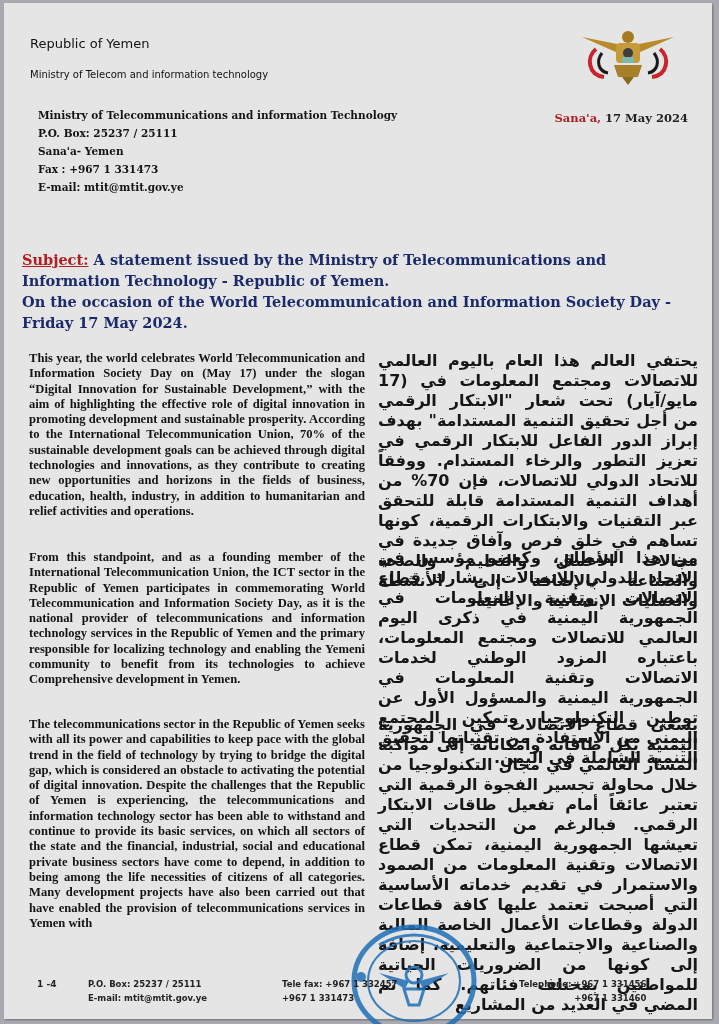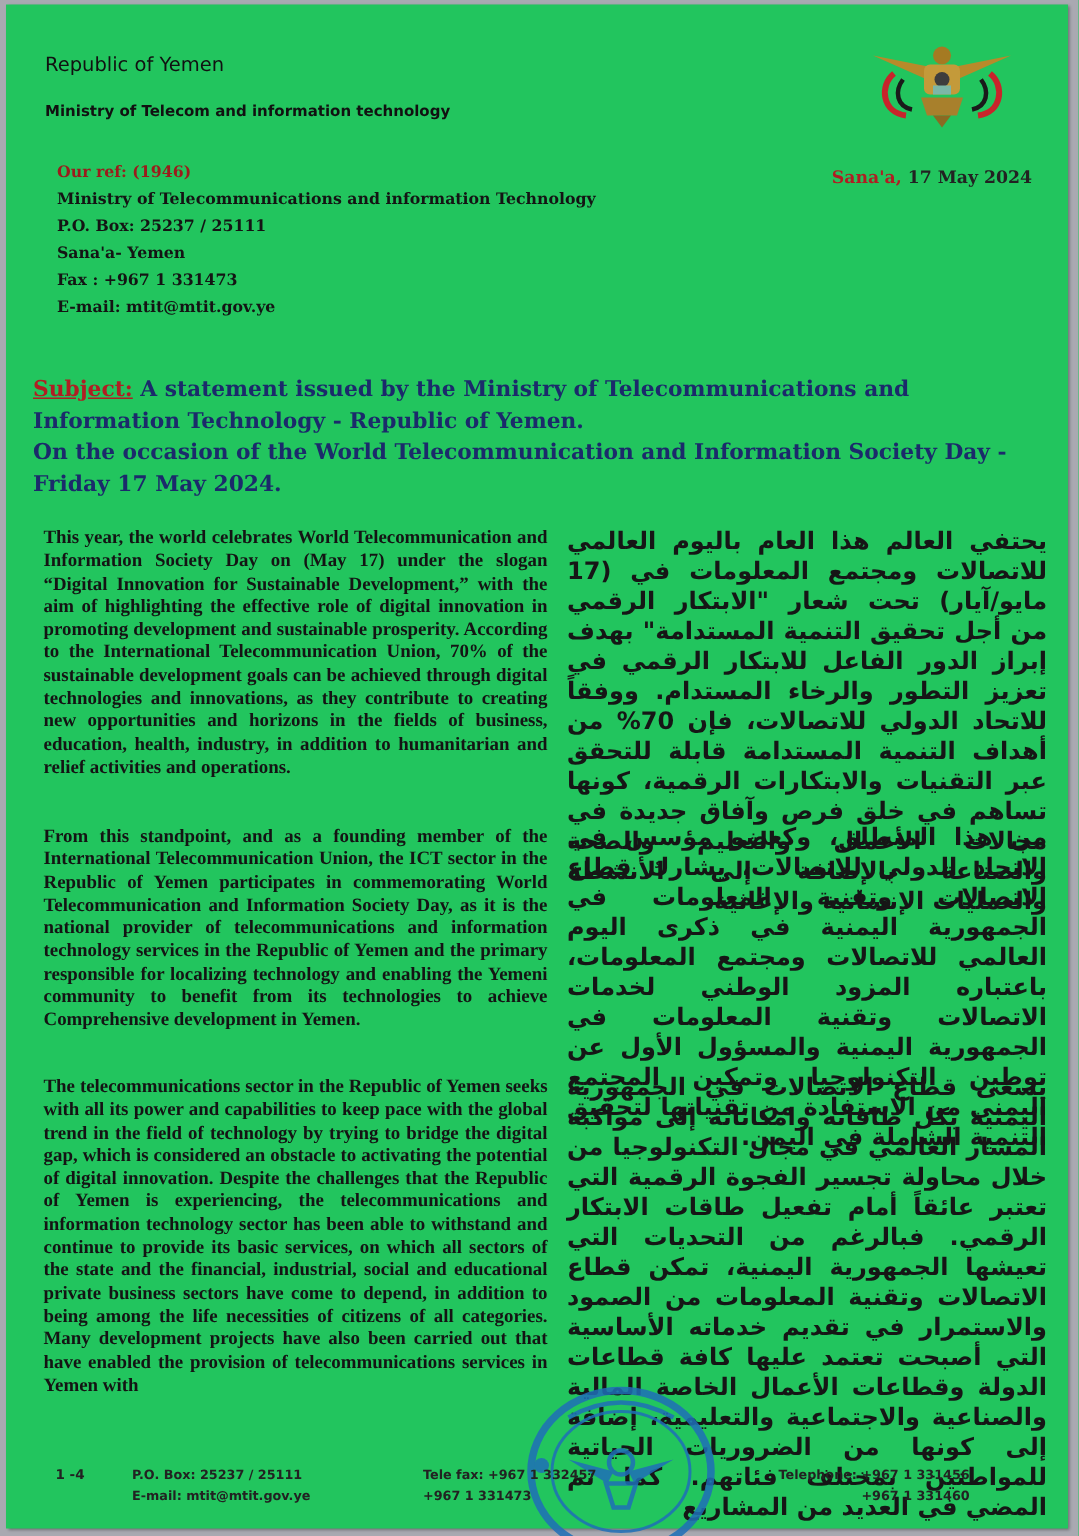--- a/index.html
+++ b/index.html
@@ -3,26 +3,26 @@
   <meta charset="utf-8">
   <style>
     html, body { margin: 0; padding: 0; }
     body {
       width: 719px; height: 1024px; overflow: hidden;
       background: #a9a9b1;
       position: relative;
     }
     .page {
       position: absolute; left: 4px; top: 3px; width: 708px; height: 1016px;
-      background: #22c55e;
+      background: #e5e5e5;
       box-shadow: 1px 1px 2px rgba(0,0,0,0.35);
     }
     .sans { font-family: "DejaVu Sans", sans-serif; }
     .hdr-title { position: absolute; left: 26px; top: 33px; font-size: 13px; color: #111; }
-    .hdr-ministry { position: absolute; left: 26px; top: 66px; font-size: 10px; color: #111; font-weight: bold; }
+    .hdr-ministry { position: absolute; left: 26px; top: 66px; font-size: 10px; color: #111; font-weight: normal; }
     .emblem { position: absolute; left: 574px; top: 24px; width: 100px; height: 62px; }
     .date-line { position: absolute; right: 24px; top: 108px; font-size: 11.5px; font-weight: bold; color: #222; font-family: "DejaVu Serif", serif; }
     .date-line .city { color: #b01e23; margin-top: 34px; }
     .ref-block { position: absolute; left: 34px; top: 103px; font-family: "DejaVu Serif", serif; font-weight: bold; font-size: 10.5px; color: #141414; line-height: 18px; }
     .ref-block .ref { color: #9b1c1c; }
     .subject { position: absolute; left: 18px; top: 246px; width: 660px; font-family: "DejaVu Serif", serif; font-weight: bold; font-size: 14.5px; line-height: 21px; color: #1b2a6b; }
     .subject .lbl { color: #b01e23; text-decoration: underline; }
     .col-en { position: absolute; left: 25px; width: 336px; font-family: "Liberation Serif", serif; font-weight: bold; font-size: 12.6px; line-height: 15.3px; color: #141414; text-align: justify; }
     .col-ar { position: absolute; left: 374px; width: 320px; direction: rtl; font-family: "DejaVu Sans", sans-serif; font-weight: bold; font-size: 16px; line-height: 20px; color: #161616; text-align: justify; }
     .footer { position: absolute; top: 974px; font-family: "DejaVu Sans", sans-serif; font-size: 8.5px; font-weight: bold; color: #222; line-height: 14px; }
@@ -54,21 +54,20 @@
     <path d="M36 38 L64 38 L60 50 L40 50 Z" fill="#a8802c"></path>
     <path d="M44 50 L50 58 L56 50 Z" fill="#8a6a22"></path>
   </svg>
 
   <div class="date-line">
     <span class="city">Sana'a,</span>
     <span>17 May 2024</span>
   </div>
 
   <div class="ref-block">
-    <div class="ref">Our ref: (1946)</div>
     <div>Ministry of Telecommunications and information Technology</div>
     <div>P.O. Box: 25237 / 25111</div>
     <div>Sana'a- Yemen</div>
     <div>Fax : +967 1 331473</div>
     <div>E-mail: mtit@mtit.gov.ye</div>
   </div>
 
   <div class="subject">
     <div>
       <span class="lbl">Subject:</span>

